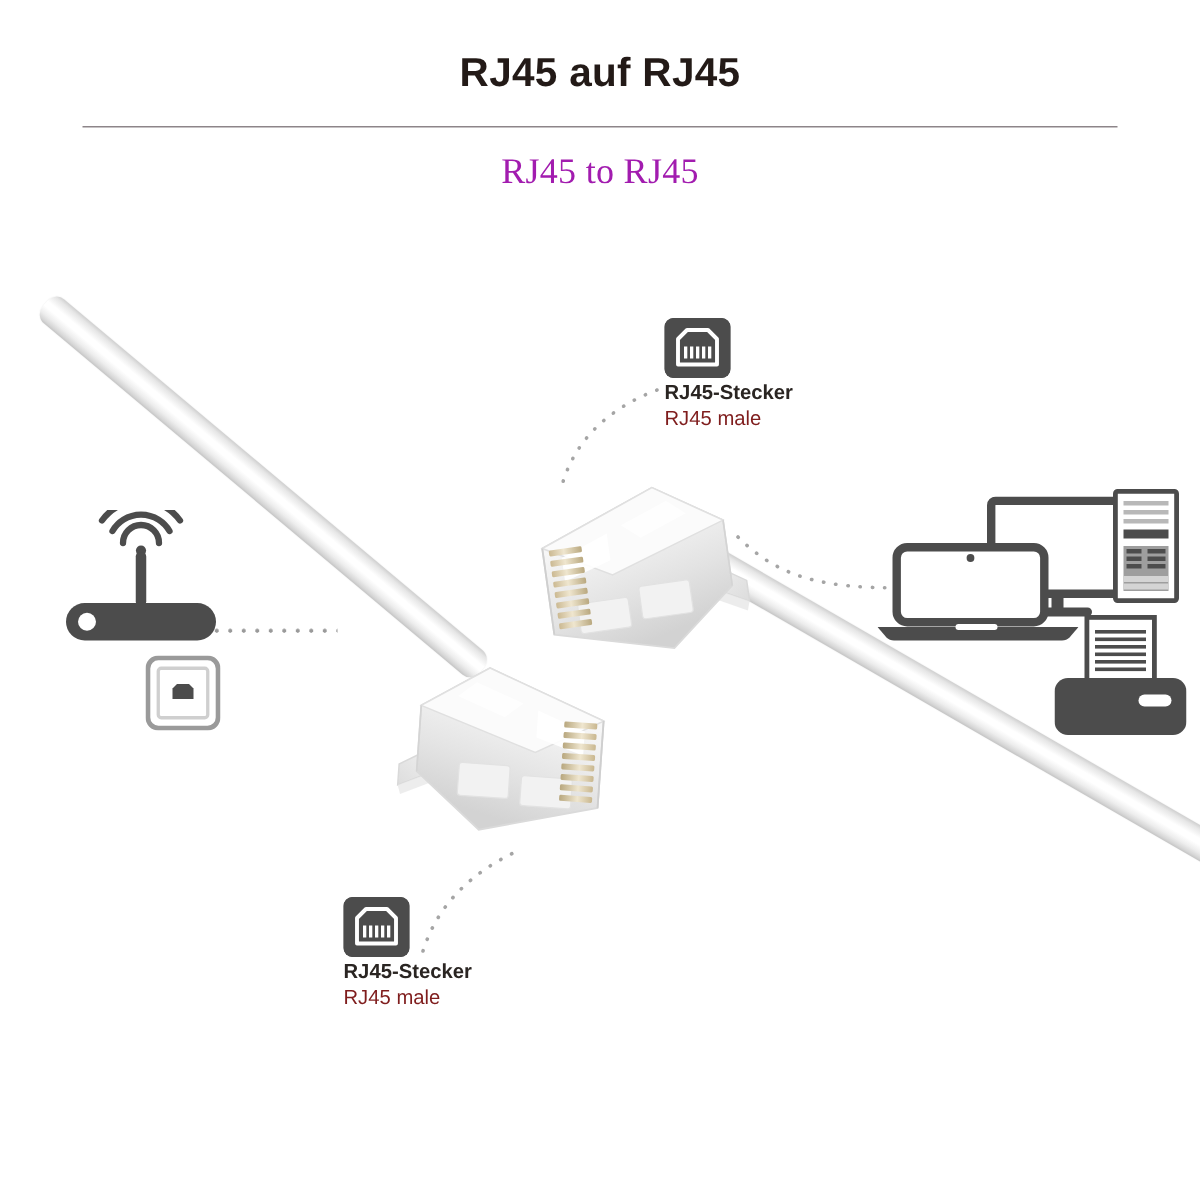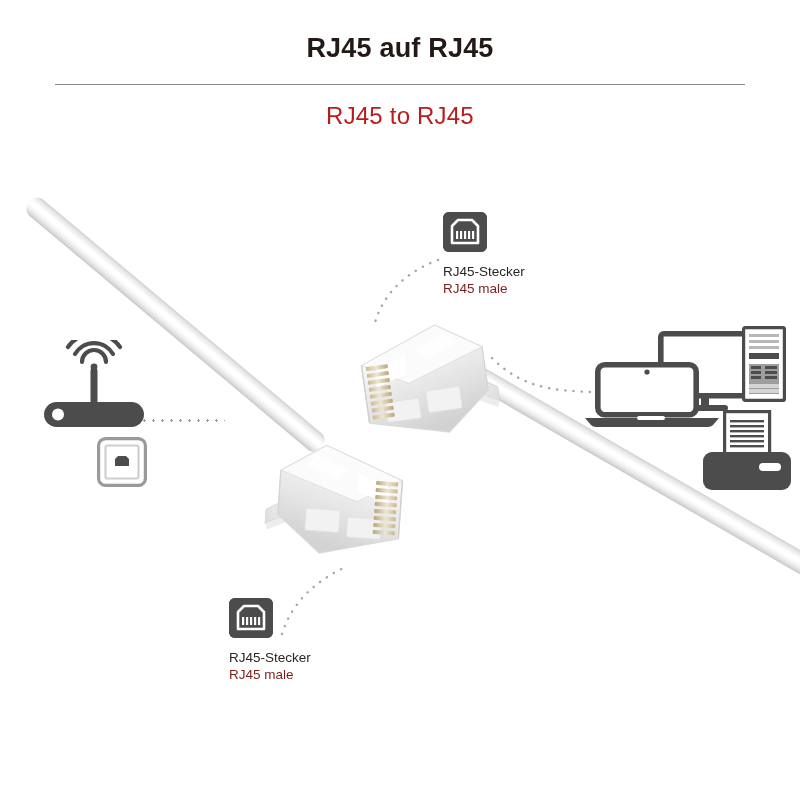--- a/index.html
+++ b/index.html
@@ -44,39 +44,40 @@
     height: 1px;
     background: #8d8589;
   }
   .title-en {
     position: absolute;
     left: 0; top: 102px;
     width: 800px;
     text-align: center;
     font-size: 24px;
     font-weight: normal;
-    color: #b91c1c;
+    color: #a21caf;
     letter-spacing: 0.2px;
+    font-family: Liberation Serif, serif;
   }
 
   
   .label-block {
     position: absolute;
   }
   .label-icon {
     width: 44px;
     height: 40px;
     background: #4c4c4c;
     border-radius: 6px;
     position: relative;
   }
   .label-name {
-    margin-top: 12px;
+    margin-top: 2px;
     font-size: 13.5px;
-    font-weight: normal;
+    font-weight: bold;
     color: #2a2522;
     white-space: nowrap;
   }
   .label-sub {
     margin-top: 2px;
     font-size: 13.5px;
     color: #7f1d1d;
     white-space: nowrap;
   }
 

